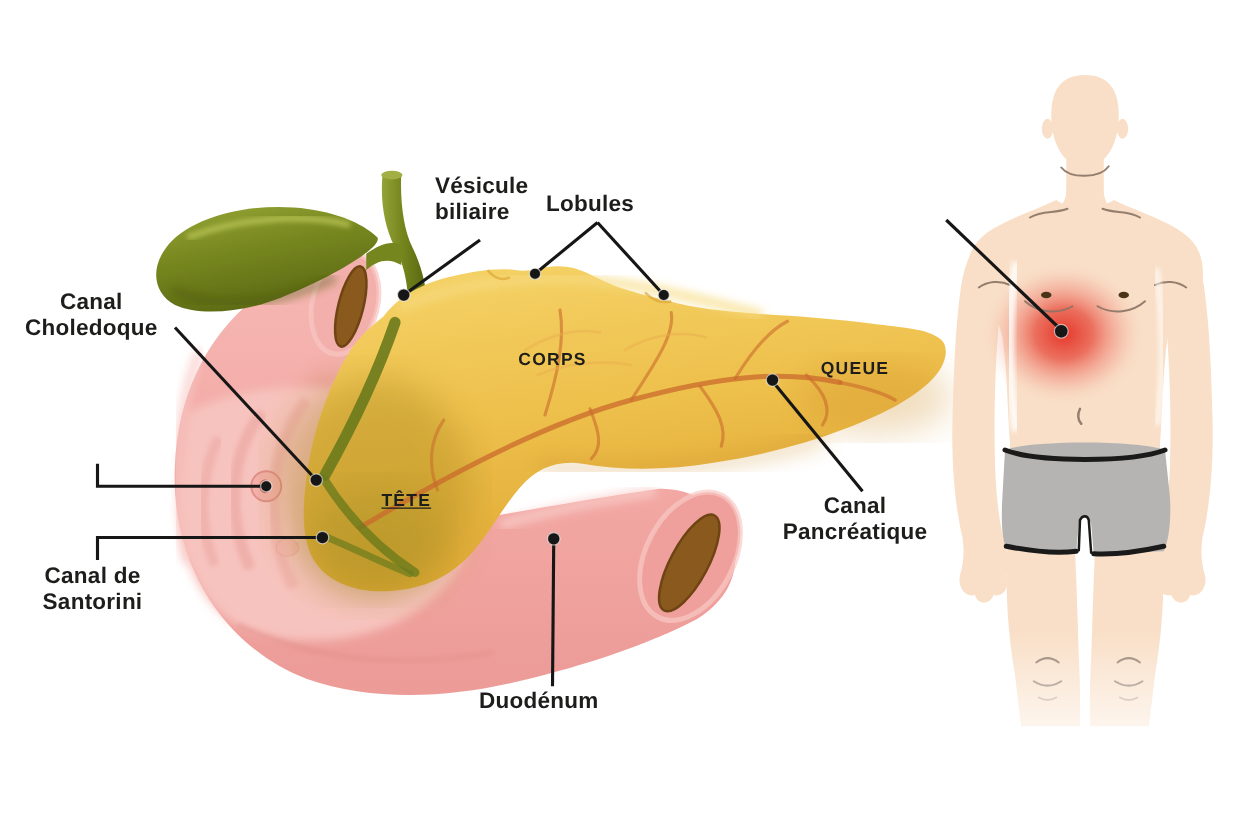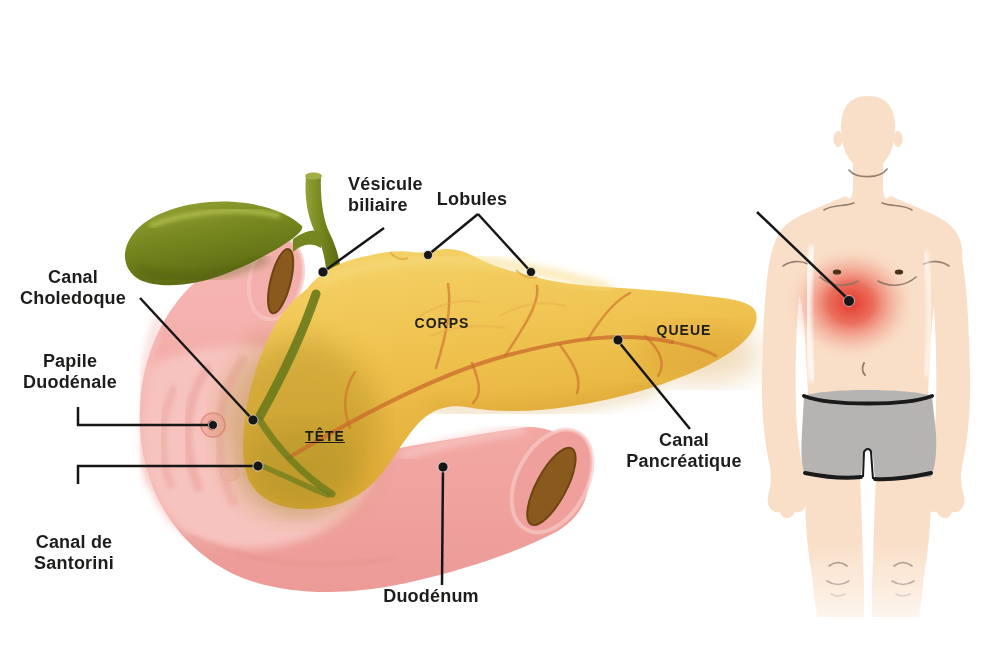--- a/index.html
+++ b/index.html
@@ -1,17 +1,17 @@
 <!DOCTYPE html>
 <html style="--c-text: #1d1d1b; --c-line: #161616; --c-pancreas: #eec04c; --c-pancreas_dark: #c9992b; --c-duodenum: #f2a7a3; --c-duodenum_light: #f7c3be; --c-opening_brown: #8a591d; --c-gallbladder: #76861e; --c-duct_olive: #6b7a1c; --c-skin: #f9dfc7; --c-contour: #8a7465; --c-shorts: #b5b4b2; --c-pain_red: #e43124;"><head>
 <meta charset="utf-8">
 <style>
   html,body{margin:0;padding:0;background:#fff;}
   .stage{position:relative;width:1000px;height:581px;background:#fff;overflow:hidden;
-         font-family:"Liberation Sans",sans-serif;margin-top:36px;}
+         font-family:"Liberation Sans",sans-serif;}
   .stage svg{position:absolute;left:0;top:0;}
   .lbl{position:absolute;transform:translateX(-50%);display:flex;flex-direction:column;
        text-align:center;font-weight:700;font-size:18px;line-height:1.16;
        color:var(--c-text,#1d1d1b);white-space:nowrap;letter-spacing:.2px;}
   .lbl.left{transform:none;text-align:left;}
   .lbl.part{font-size:14px;letter-spacing:1px;}
 </style>
 </head>
 <body>
 
@@ -263,25 +263,21 @@
   <span>Vésicule</span>
   <span>biliaire</span>
 </div>
 <div class="lbl" style="left:472px;top:153px;">
   <span>Lobules</span>
 </div>
 <div class="lbl" style="left:73px;top:231px;">
   <span>Canal</span>
   <span>Choledoque</span>
 </div>
-<div class="lbl" style="left:70px;top:315px;">
-  <span>Papile</span>
-  <span>Duodénale</span>
-</div>
-<div class="lbl" style="left:74px;top:496px;">
+<div class="lbl" style="left:74px;top:450px;">
   <span>Canal de</span>
   <span>Santorini</span>
 </div>
 <div class="lbl part" style="left:325px;top:392px;text-decoration:underline;">
   <span>TÊTE</span>
 </div>
 <div class="lbl part" style="left:442px;top:279px;">
   <span>CORPS</span>
 </div>
 <div class="lbl part" style="left:684px;top:286px;">

